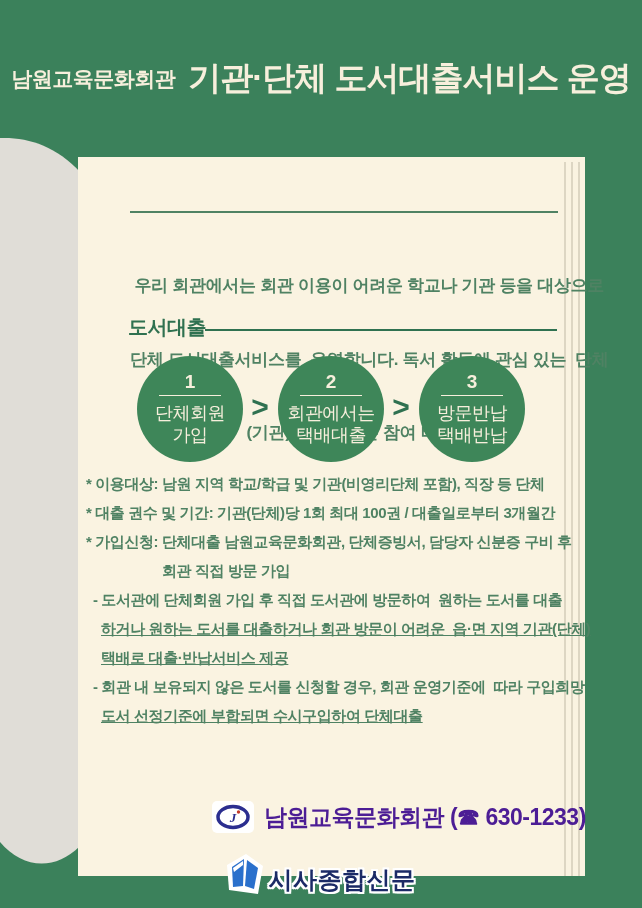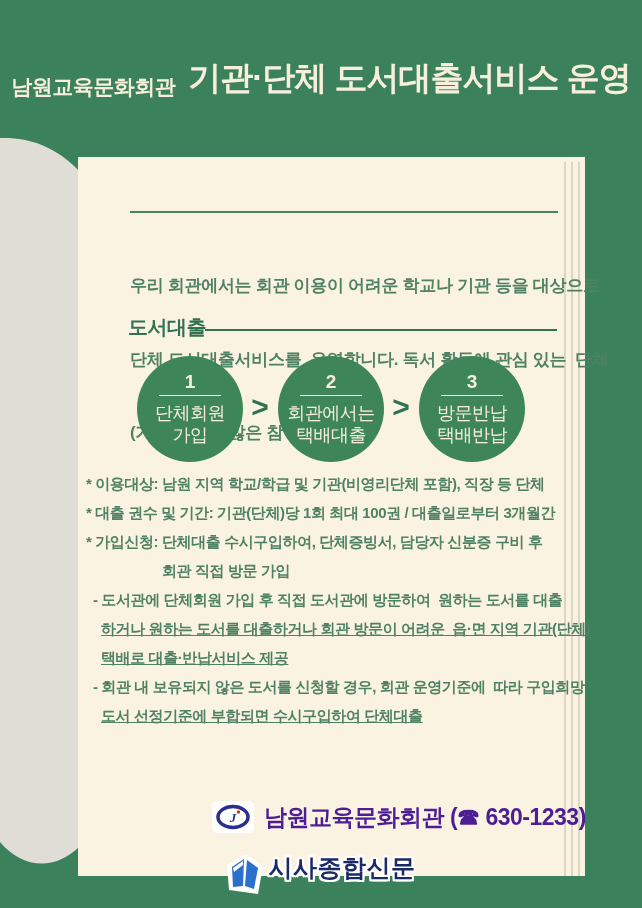--- a/index.html
+++ b/index.html
@@ -1,32 +1,32 @@
 <!DOCTYPE html>
 <html><head>
 <meta charset="utf-8">
 <style>
   html,body{margin:0;padding:0;}
   body{width:642px;height:908px;font-family:"Liberation Sans",sans-serif;}
   .poster{position:relative;width:642px;height:908px;background:#3b815b;overflow:hidden;}
 
   
-  .hdr{position:absolute;top:56px;left:0;right:0;display:flex;justify-content:center;align-items:flex-end;gap:13px;color:#f7efdc;white-space:nowrap;}
+  .hdr{position:absolute;top:56px;left:0;right:0;display:flex;justify-content:center;align-items:center;gap:13px;color:#f7efdc;white-space:nowrap;}
   .hdr .org{font-size:21px;font-weight:800;letter-spacing:-0.5px;}
   .hdr .ttl{font-size:33px;font-weight:800;letter-spacing:-1px;}
 
   
   .left-edge{position:absolute;left:0;top:0;z-index:1;}
   .page{position:absolute;left:78px;top:157px;width:507px;height:719px;background:#faf3e1;z-index:2;}
   .edge-line{position:absolute;top:5px;bottom:0;width:2px;background:#ddd6c3;}
   .el1{left:486px;} .el2{left:493px;} .el3{left:500px;}
 
   
   .intro-rule{position:absolute;left:52px;top:54px;width:428px;height:2px;background:#4f8263;}
-  .intro{position:absolute;left:52px;top:68px;color:#4f8263;font-size:17px;line-height:24.5px;font-weight:700;white-space:pre;letter-spacing:-0.3px;}
+  .intro{position:absolute;left:52px;top:68px;color:#4f8263;font-size:17px;line-height:24.5px;font-weight:700;white-space:pre;letter-spacing:-0.3px;text-align:center;}
 
   
   .sec-title{position:absolute;left:50px;top:157px;color:#2f7150;font-size:20px;font-weight:800;letter-spacing:-0.5px;}
   .sec-rule{position:absolute;left:127px;top:172px;width:352px;height:2px;background:#2f7150;}
 
   
   .circle{position:absolute;top:199px;width:106px;height:106px;border-radius:50%;background:#3e8659;color:#f7efdc;display:flex;flex-direction:column;align-items:center;justify-content:center;text-align:center;}
   .c1{left:59px;} .c2{left:200px;} .c3{left:341px;}
   .circle .num{font-size:19px;font-weight:700;line-height:19px;}
   .circle .cdiv{width:62px;height:1.5px;background:#f7efdc;margin:4px 0 6px 0;}
@@ -38,21 +38,21 @@
   .details{position:absolute;left:8px;top:312px;color:#4f8263;font-size:15px;font-weight:600;letter-spacing:-0.4px;}
   .dline{height:29px;line-height:29px;white-space:pre;}
   .ind0{padding-left:0;} .ind1{padding-left:7px;} .ind1b{padding-left:15px;text-decoration:underline;} .ind2{padding-left:76px;}
 
   
   .footer{position:absolute;left:134px;top:644px;display:flex;align-items:center;gap:10px;}
   .logo-box{width:42px;height:32px;background:#ffffff;border-radius:5px;display:flex;align-items:center;justify-content:center;}
   .footer .ftxt{color:#4c1d95;font-size:23px;font-weight:800;letter-spacing:-0.5px;white-space:pre;}
 
   
-  .watermark{position:absolute;left:0;right:2px;top:852px;display:flex;justify-content:center;align-items:flex-start;gap:4px;z-index:3;}
+  .watermark{position:absolute;left:0;right:2px;top:852px;display:flex;justify-content:center;align-items:flex-end;gap:4px;z-index:3;}
   .wm-text{color:#1b2a66;font-size:24px;font-weight:800;letter-spacing:0.5px;
     text-shadow:-2px -2px 0 #fff,2px -2px 0 #fff,-2px 2px 0 #fff,2px 2px 0 #fff,0 -2px 0 #fff,0 2px 0 #fff,-2px 0 0 #fff,2px 0 0 #fff;}
 </style>
 </head>
 <body>
 
 <div class="poster">
 
   <div class="hdr">
     <span class="org">남원교육문화회관</span>
@@ -96,21 +96,21 @@
     <div class="circle c3">
       <div class="num">3</div>
       <div class="cdiv"></div>
       <div class="cline">방문반납</div>
       <div class="cline">택배반납</div>
     </div>
 
     <div class="details">
       <div class="dline ind0">* 이용대상: 남원 지역 학교/학급 및 기관(비영리단체 포함), 직장 등 단체</div>
       <div class="dline ind0">* 대출 권수 및 기간: 기관(단체)당 1회 최대 100권 / 대출일로부터 3개월간</div>
-      <div class="dline ind0">* 가입신청: 단체대출 수시구입하여, 단체증빙서, 담당자 신분증 구비 후</div>
+      <div class="dline ind0">* 가입신청: 단체대출 남원교육문화회관, 단체증빙서, 담당자 신분증 구비 후</div>
       <div class="dline ind2">회관 직접 방문 가입</div>
       <div class="dline ind1">- 도서관에 단체회원 가입 후 직접 도서관에 방문하여  원하는 도서를 대출</div>
       <div class="dline ind1b">하거나 원하는 도서를 대출하거나 회관 방문이 어려운  읍·면 지역 기관(단체)</div>
       <div class="dline ind1b">택배로 대출·반납서비스 제공</div>
       <div class="dline ind1">- 회관 내 보유되지 않은 도서를 신청할 경우, 회관 운영기준에  따라 구입희망</div>
       <div class="dline ind1b">도서 선정기준에 부합되면 수시구입하여 단체대출</div>
     </div>
 
     <div class="footer">
       <div class="logo-box">

